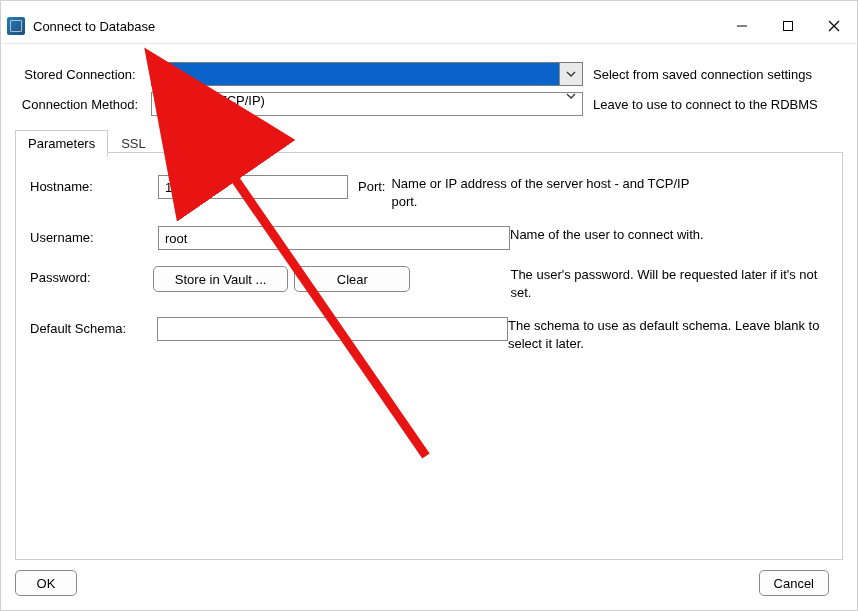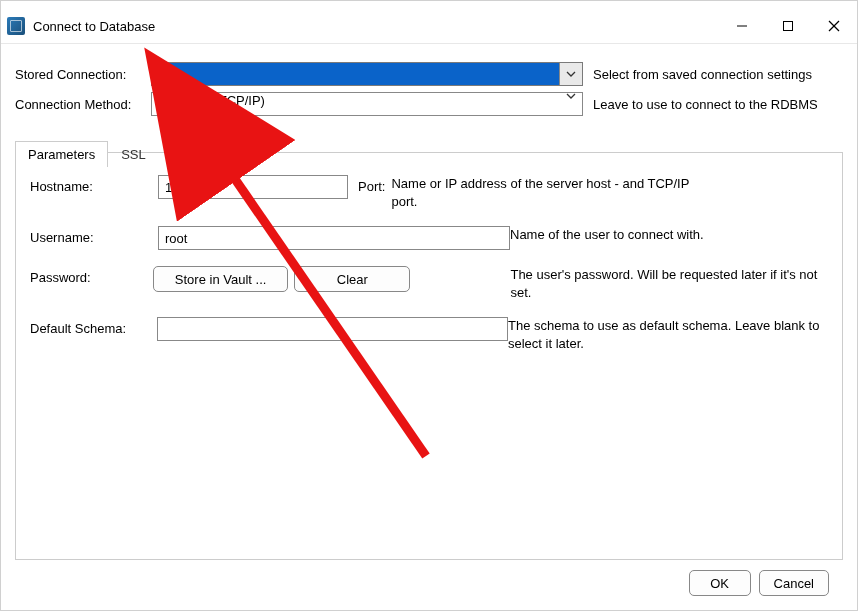--- a/index.html
+++ b/index.html
@@ -6,42 +6,42 @@
   .window{width:858px;height:611px;border:1px solid #d0d0d0;box-sizing:border-box;display:flex;flex-direction:column;background:#fff;position:relative}
   .titlebar{height:34px;display:flex;align-items:center;padding:8px 0 0 6px;border-bottom:1px solid #e8e8e8}
   .app-icon{width:18px;height:18px;background:linear-gradient(135deg,#2b7bb9,#1a4f7a);border-radius:2px;margin-right:8px;flex:0 0 auto;position:relative}
   .app-icon::after{content:"";position:absolute;inset:3px 3px 3px 3px;border:1px solid rgba(255,255,255,.6);border-radius:1px}
   .title-text{flex:1;font-size:13px}
   .win-btns{display:flex;height:100%}
   .win-btn{width:46px;display:flex;align-items:center;justify-content:center;font-size:14px;cursor:default}
   .win-btn svg{width:12px;height:12px}
   .content{flex:1;padding:18px 14px 0 14px;display:flex;flex-direction:column}
   .row{display:flex;align-items:center;margin-bottom:6px}
-  .row-label{width:130px;text-align:left;padding-right:6px}
+  .row-label{width:130px;text-align:center;padding-right:6px}
   .stored-select{flex:0 0 432px;height:24px;border:1px solid #7a7a7a;background:#0a63c9;display:flex;align-items:center;justify-content:flex-end;box-sizing:border-box}
   .chevron{width:22px;height:22px;display:flex;align-items:center;justify-content:center;background:#e9e9e9;border-left:1px solid #888}
   .method-select{flex:0 0 432px;height:24px;border:1px solid #888;background:#fff;display:flex;align-items:flex-start;box-sizing:border-box;padding-left:6px}
   .method-select .chev{margin-left:auto;width:22px;display:flex;align-items:center;justify-content:center}
   .row-desc{margin-left:10px;font-size:13px}
   .tabs{display:flex;border-bottom:1px solid #ccc;margin-top:4px}
-  .tab{padding:5px 12px;border:1px solid transparent;border-bottom:none;cursor:default;position:relative;top:15px}
+  .tab{padding:5px 12px;border:1px solid transparent;border-bottom:none;cursor:default;position:relative;top:4px}
   .tab.active{border-color:#ccc;background:#fff}
   .tab:not(.active){color:#333}
   .panel{border:1px solid #ccc;border-top:none;flex:1;padding:22px 14px 14px 14px}
   .fld{display:flex;align-items:flex-start;margin-bottom:16px}
   .fld-label{width:120px;text-align:left;padding-right:8px;padding-top:4px}
   .inp{height:24px;border:1px solid #888;padding:0 6px;font:inherit;box-sizing:border-box;background:#fff}
   .host{width:190px}
   .port-lbl{margin:0 6px 0 10px;padding-top:4px}
   .port{width:108px}
   .user{width:352px}
   .schema{width:352px}
   .btn{height:26px;border:1px solid #888;background:#fdfdfd;padding:0 14px;font:inherit;cursor:default;border-radius:5px}
   .desc{max-width:320px;line-height:1.35}
-  .footer{display:flex;justify-content:flex-end;gap:8px;padding:10px 14px 14px 0}
+  .footer{display:flex;justify-content:space-between;gap:8px;padding:10px 14px 14px 0}
   .footer .btn{min-width:62px}
   
   .arrow-overlay{position:absolute;left:0;top:0;pointer-events:none}
 </style>
 </head>
 <body>
 
 <div class="window">
 
   <div class="titlebar">

